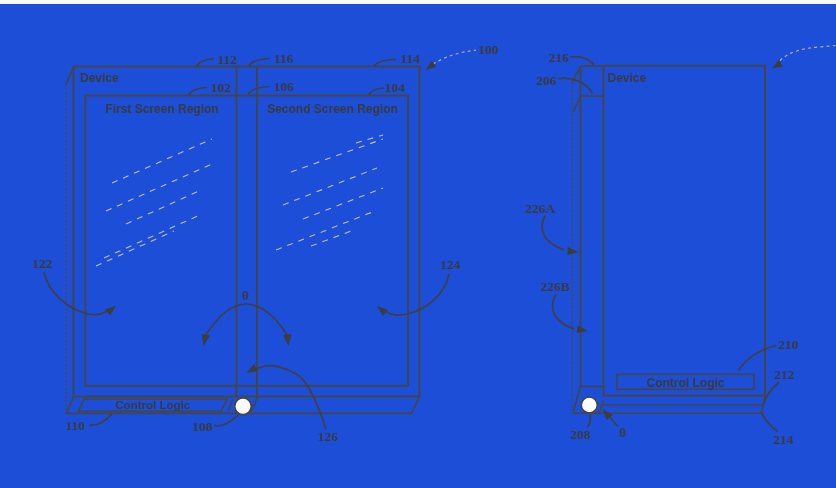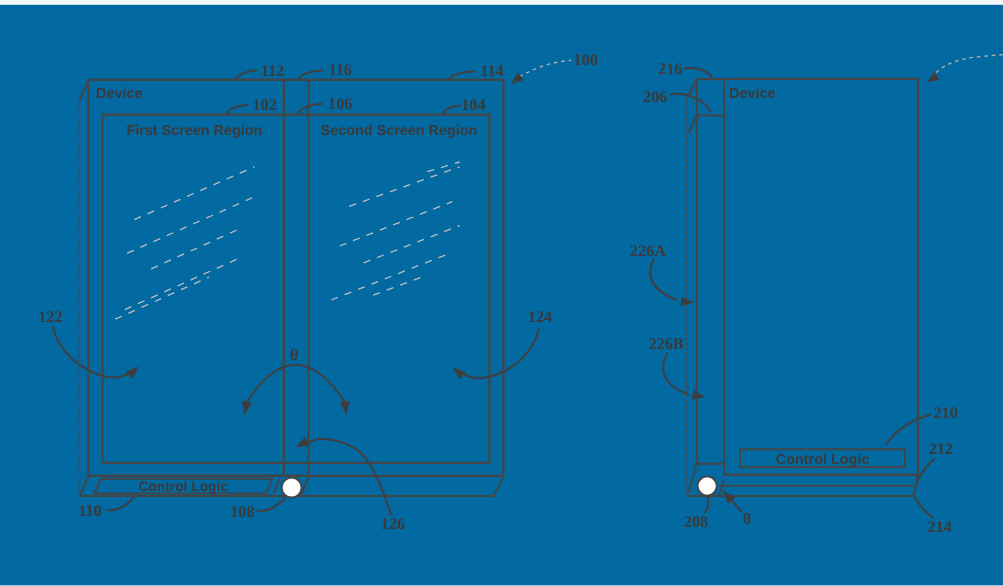--- a/index.html
+++ b/index.html
@@ -1,14 +1,14 @@
 <!DOCTYPE html>
 <html><head><meta charset="utf-8"><style>
 html,body{margin:0;padding:0;background:#fff;}
-#c{position:relative;width:836px;height:488px;background:#0369a1;}
+#c{position:relative;width:836px;height:488px;background:#1d4ed8;}
 .topband{position:absolute;left:0;top:0;width:836px;height:4px;background:#f8f8f8;}
 </style></head><body>
 <div id="c">
 <div class="topband"></div>
 <svg width="836" height="488" style="filter:blur(0.3px)" viewBox="0 0 836 488">
 <rect x="73.5" y="66.5" width="346" height="330" stroke="#454545" stroke-width="1.9" fill="none"></rect>
 <path d="M73.5,67 L66.2,84" stroke="#454545" stroke-width="1.6" fill="none"></path>
 <line x1="66.2" y1="84" x2="66.2" y2="413.4" stroke="#4a4a4a" stroke-width="1.4" stroke-dasharray="2.2 1.8" fill="none"></line>
 <path d="M66.2,413.4 L411.5,413.4 L419.5,396.5" stroke="#454545" stroke-width="1.6" fill="none"></path>
 <path d="M73.5,396.5 L66.4,413.4" stroke="#454545" stroke-width="1.6" fill="none"></path>

